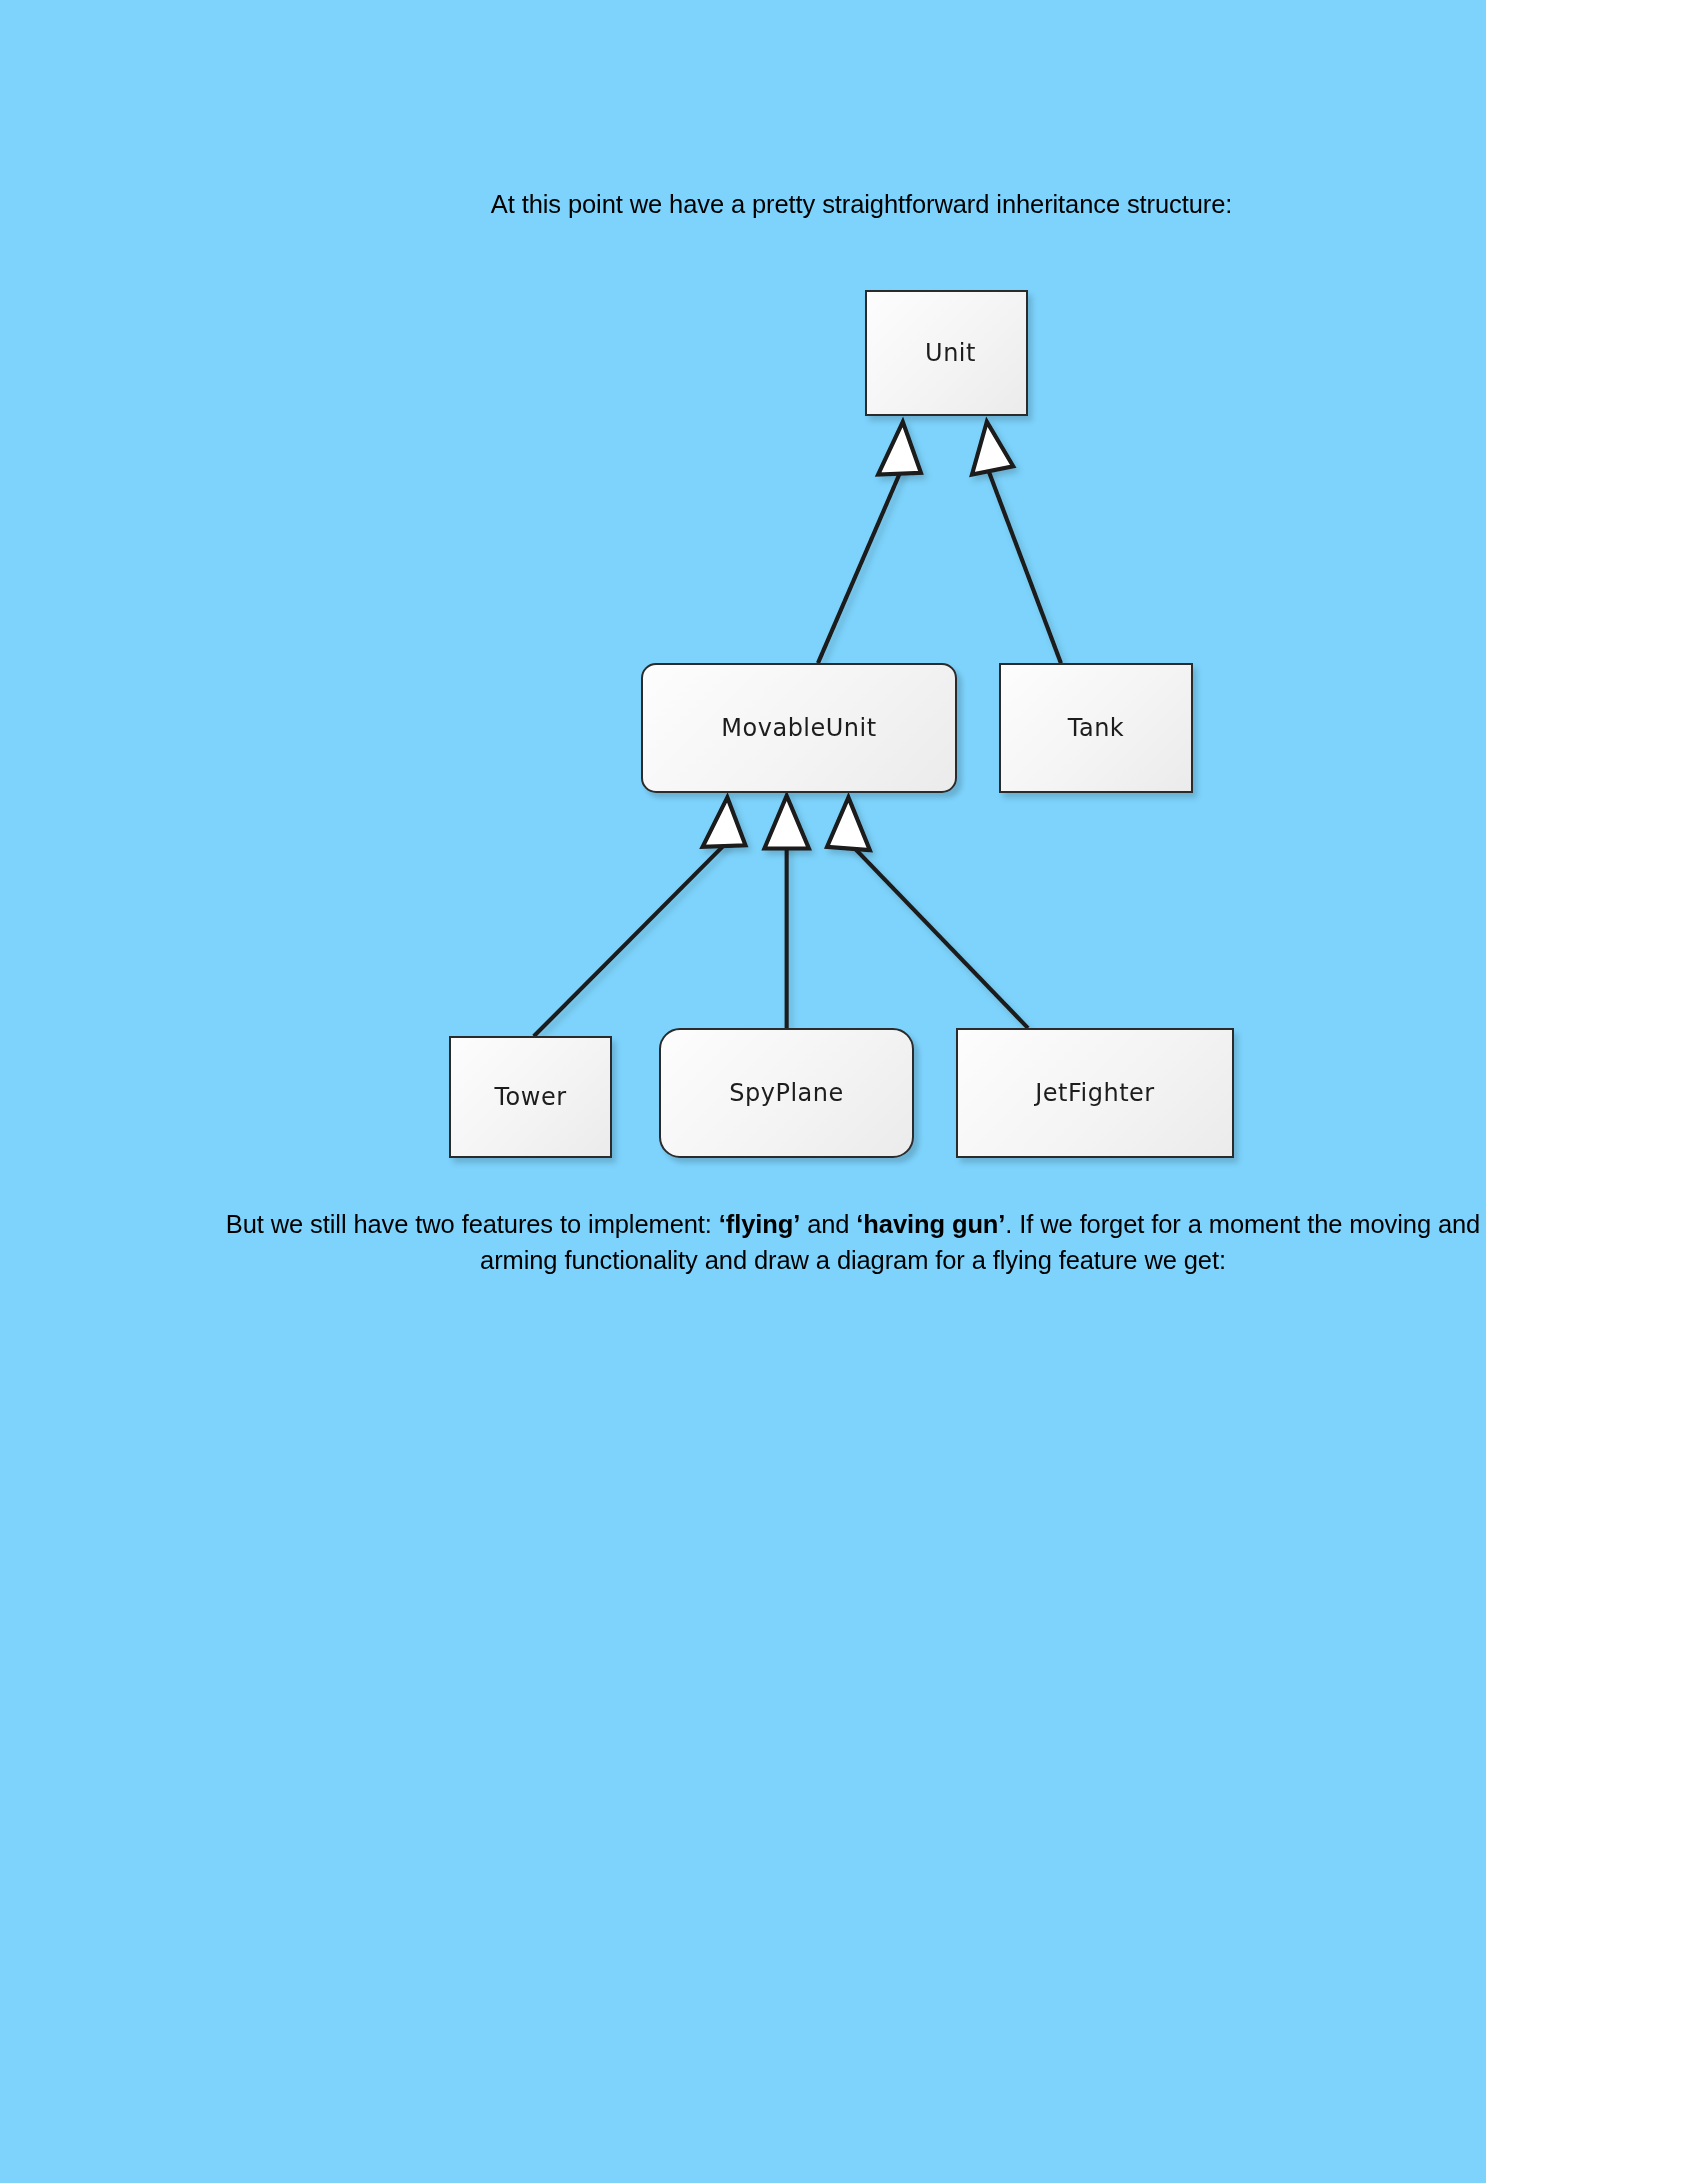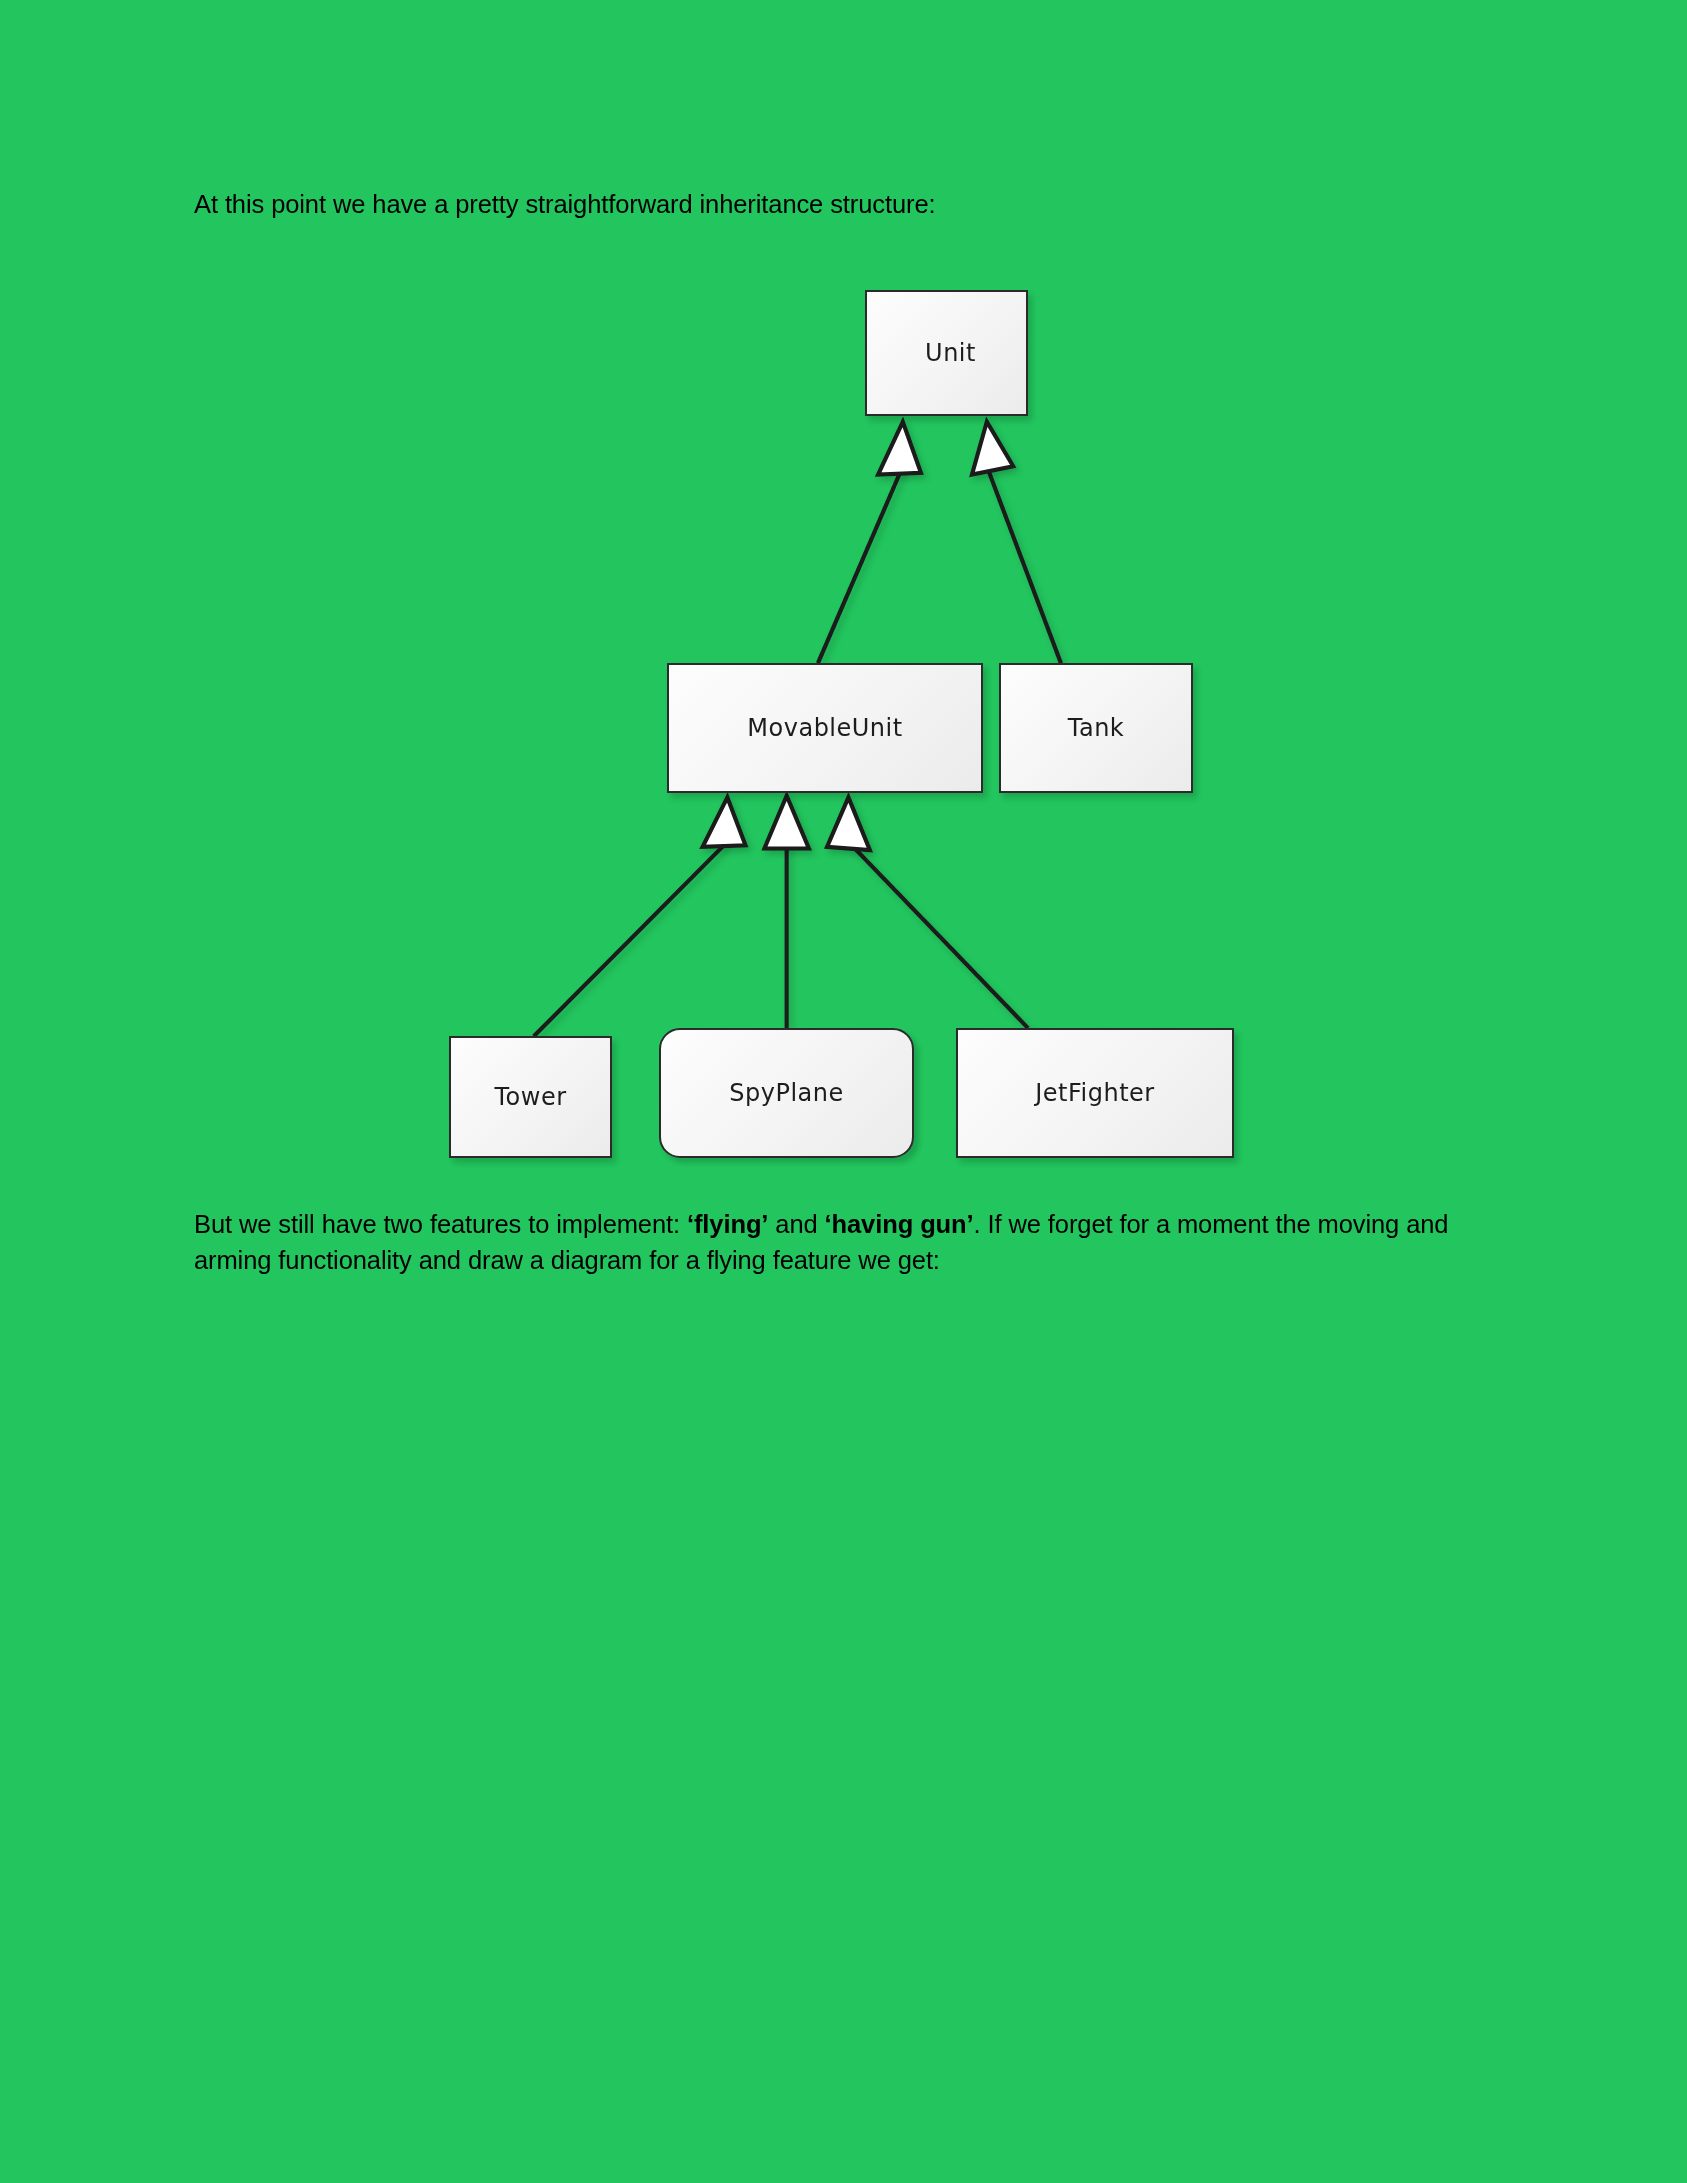--- a/index.html
+++ b/index.html
@@ -6,24 +6,25 @@
   html, body {
     margin: 0;
     padding: 0;
     background: #ffffff;
   }
   body {
     font-family: "Liberation Sans", sans-serif;
   }
   .page {
     position: relative;
-    width: 1687px;
+    width: 1486px;
     height: 2183px;
-    background: #22c55e;
+    background: #7dd3fc;
     overflow: hidden;
+    text-align: center;
   }
 
   
   .para {
     position: absolute;
     color: #000000;
     font-family: "Liberation Sans", sans-serif;
     font-size: 25.5px;
     line-height: 36px;
     letter-spacing: -0.1px;
@@ -97,21 +98,21 @@
       <polygon points="883,968 853,1028 905,1026"></polygon>
       <polygon points="955,966 928,1030 982,1030"></polygon>
       <polygon points="1030,968 1004,1028 1056,1032"></polygon>
     </g>
   </svg>
 
   <div class="uml-box" style="left:865px; top:290px; width:163px; height:126px;padding-left:8px;">
     <span>Unit</span>
   </div>
 
-  <div class="uml-box" style="left:667px; top:663px; width:316px; height:130px;">
+  <div class="uml-box" style="left:641px; top:663px; width:316px; height:130px;border-radius:15px;">
     <span>MovableUnit</span>
   </div>
 
   <div class="uml-box" style="left:999px; top:663px; width:194px; height:130px;">
     <span>Tank</span>
   </div>
 
   <div class="uml-box" style="left:449px; top:1036px; width:163px; height:122px;">
     <span>Tower</span>
   </div>

